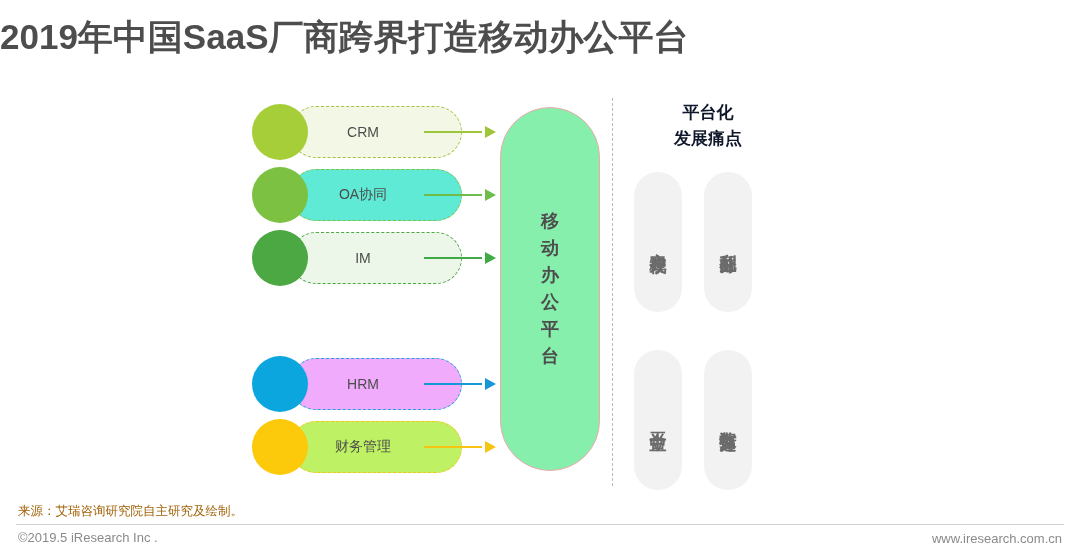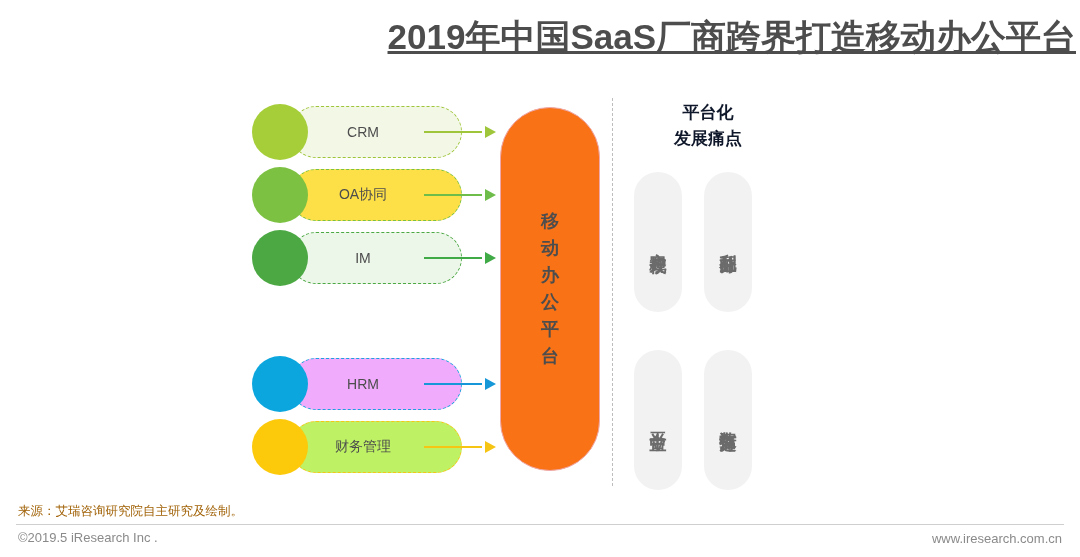--- a/index.html
+++ b/index.html
@@ -15,27 +15,26 @@
     overflow: hidden;
     color: #4a4a4a;
   }
 
   
   .title {
     position: absolute;
     left: 0;
     top: 14px;
     width: 1076px;
-    text-align: right;
+    text-align: left;
     font-size: 35px;
     font-weight: bold;
     letter-spacing: 0px;
     color: #4d4d4d;
     white-space: nowrap;
-    text-decoration: underline;
   }
 
   
   .canvas {
     position: absolute;
     left: 0;
     top: 0;
     width: 1080px;
     height: 497px;
   }
@@ -223,21 +222,21 @@
       <span class="pill-label">CRM</span>
     </div>
     <div class="dot" style="background: rgb(166, 206, 57);"></div>
     <div class="arrow">
       <div class="shaft" style="background: rgb(159, 198, 59);"></div>
         <div class="head" style="border-left-color: rgb(159, 198, 59);"></div>
     </div>
   </div>
 
   <div class="row" style="top:167px">
-    <div class="pill" style="background: #fde047; border-color: rgb(124, 193, 66);">
+    <div class="pill" style="background: #5eead4; border-color: rgb(124, 193, 66);">
       <span class="pill-label">OA协同</span>
     </div>
     <div class="dot" style="background: rgb(124, 193, 66);"></div>
     <div class="arrow">
       <div class="shaft" style="background: rgb(110, 189, 74);"></div>
         <div class="head" style="border-left-color: rgb(110, 189, 74);"></div>
     </div>
   </div>
 
   <div class="row" style="top:230px">
@@ -267,21 +266,21 @@
     <div class="pill" style="background: #bef264; border-color: rgb(245, 197, 24); align-items: center;">
       <span class="pill-label">财务管理</span>
     </div>
     <div class="dot" style="background: rgb(252, 201, 11);"></div>
     <div class="arrow">
       <div class="shaft" style="background: rgb(246, 196, 19);"></div>
         <div class="head" style="border-left-color: rgb(246, 196, 19);"></div>
     </div>
   </div>
 
-  <div class="center-capsule" style="border-color: rgb(239, 169, 173); background: #f97316;">
+  <div class="center-capsule" style="border-color: rgb(239, 169, 173); background: #86efac;">
     <span class="center-label">移动办公平台</span>
   </div>
 
   <div class="v-divider"></div>
 
   <div class="right-title">
     <div>平台化</div>
     <div>发展痛点</div>
   </div>
 

